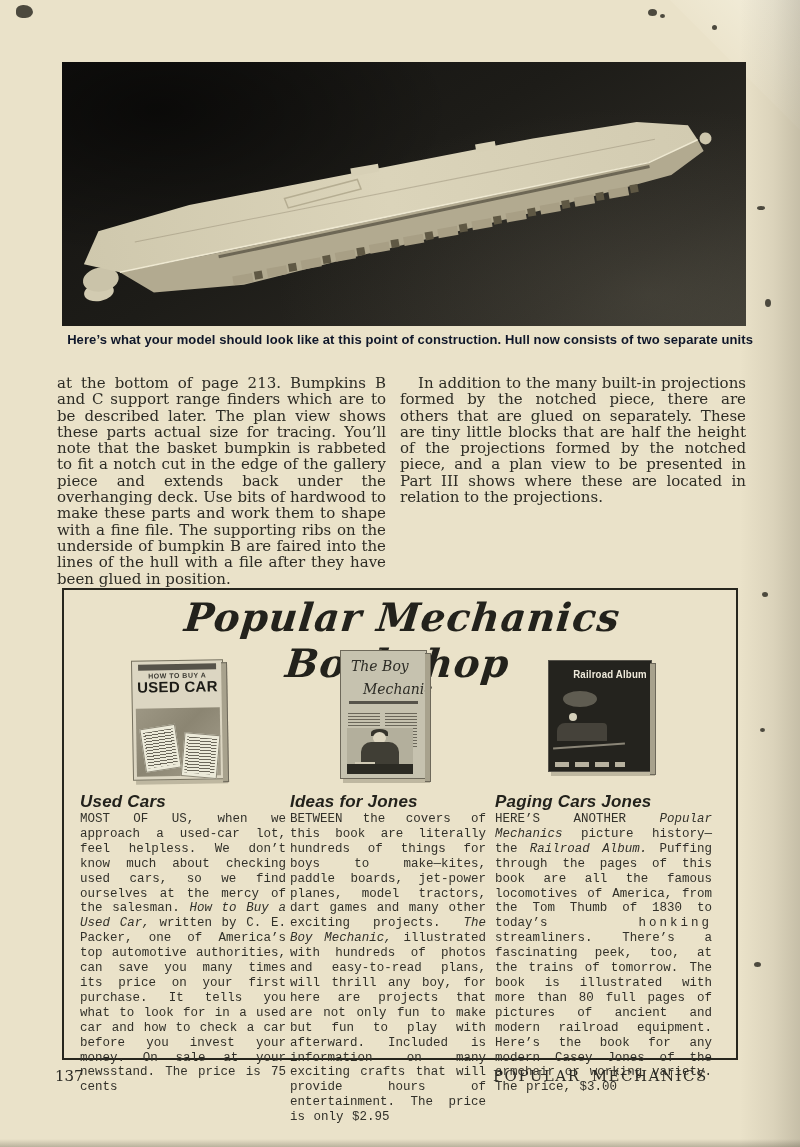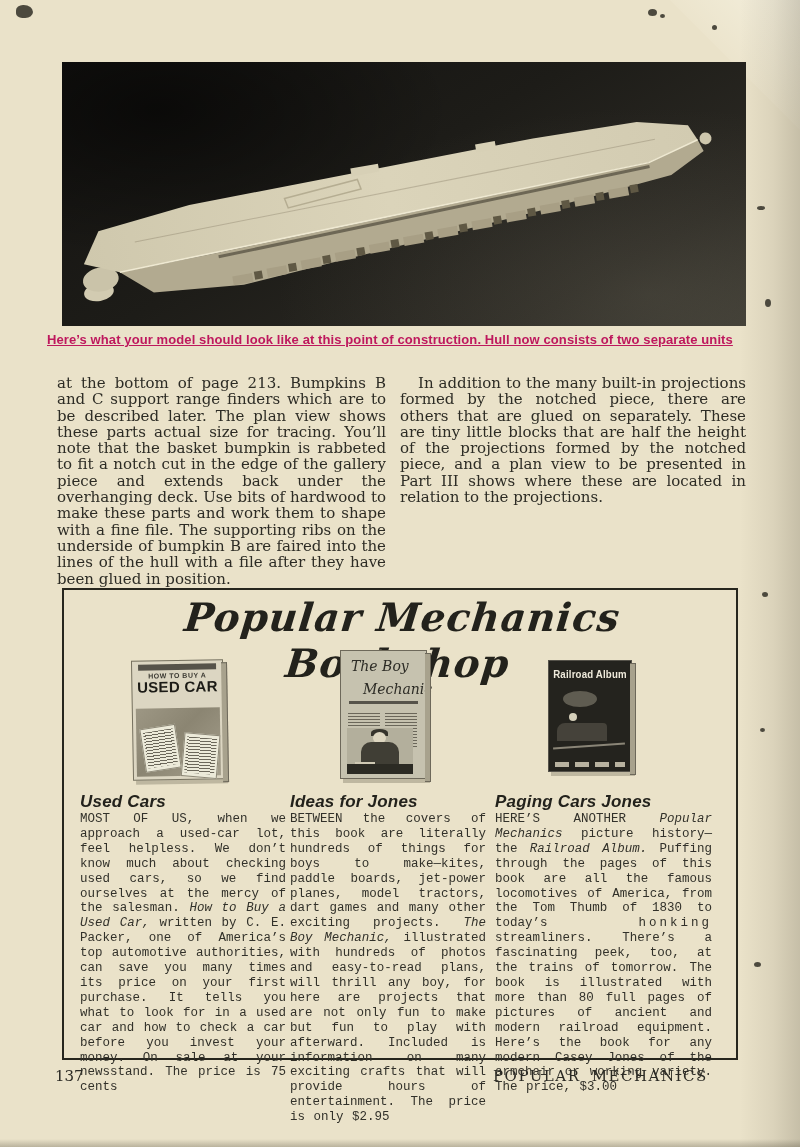--- a/index.html
+++ b/index.html
@@ -21,21 +21,21 @@
     position:absolute;left:62px;top:62px;width:684px;height:264px;
     background:
       radial-gradient(420px 210px at 14% 18%, rgba(0,0,0,0.55), rgba(0,0,0,0) 70%),
       radial-gradient(520px 260px at 86% 88%, rgba(125,120,104,0.22), rgba(0,0,0,0) 72%),
       linear-gradient(150deg,#131210 0%,#1d1c18 45%,#2c2a24 80%,#3a3830 100%);
   }
   .photo svg{display:block}
   
   .caption{
     position:absolute;left:47px;top:332px;width:706px;
-    font-size:13px;font-weight:bold;letter-spacing:0.1px;text-align:left;color:#be185d;text-decoration:underline;
+    font-size:13px;font-weight:bold;letter-spacing:0.1px;text-align:right;color:#0f172a;
   }
   
   .col{position:absolute;top:375px;font-family:"DejaVu Serif",serif;font-size:15px;line-height:16.3px;
        text-align:justify;color:#2d2c25;}
   .col p{margin:0;}
   .col-left{left:57px;width:329px;}
   .col-right{left:400px;width:346px;}
   .col-right p{text-indent:18px;}
   .stars{float:right;font-size:12px;letter-spacing:4px;color:#23221c;font-family:"DejaVu Sans",sans-serif;}
   
@@ -62,21 +62,21 @@
   .book2 .rule{height:3px;margin:4px 8px 3px;background:#56534a;}
   .book2 .idx{position:absolute;left:7px;top:62px;width:32px;height:34px;}
   .book2 .idx2{left:44px;}
   .boyphoto{position:absolute;left:6px;bottom:4px;width:66px;height:46px;background:#b3af9c;overflow:hidden;}
   .boy-head{position:absolute;left:26px;top:4px;width:13px;height:12px;border-radius:50%;background:#ddd6c0;}
   .boy-cap{position:absolute;left:24px;top:1px;width:17px;height:7px;border-radius:50% 50% 0 0;background:#36342c;}
   .boy-body{position:absolute;left:14px;top:14px;width:38px;height:24px;border-radius:10px 10px 0 0;background:#403e35;}
   .boy-table{position:absolute;left:0;bottom:0;width:100%;height:10px;background:#2b2a23;}
   .boy-item{position:absolute;bottom:8px;left:8px;width:20px;height:4px;background:#cfc9b4;}
   
-  .book3{left:484px;top:70px;width:82px;height:110px;background:#24231e;border:1px solid #55524a;}
+  .book3{left:484px;top:70px;width:82px;height:110px;background:#24231e;border:1px solid #55524a;padding-left:20px;}
   .book3 .t1{text-align:center;font-size:10.5px;font-weight:bold;color:#efeadb;letter-spacing:0.2px;margin-top:7px;
              transform:scaleX(0.92);}
   .train-smoke{position:absolute;left:14px;top:30px;width:34px;height:16px;border-radius:50%;background:#6e6a5e;opacity:0.8;}
   .train-light{position:absolute;left:20px;top:52px;width:8px;height:8px;border-radius:50%;background:#d5cfba;}
   .train-body{position:absolute;left:8px;top:62px;width:50px;height:18px;border-radius:8px 4px 0 0;background:#45423a;}
   .train-rail{position:absolute;left:4px;top:84px;width:72px;height:2px;background:#8a8577;transform:rotate(-4deg);}
   .book3 .bline{position:absolute;bottom:4px;left:6px;width:70px;height:5px;
     background:repeating-linear-gradient(to right,#b8b2a0 0,#b8b2a0 14px,rgba(0,0,0,0) 14px,rgba(0,0,0,0) 20px);}
   
   .ad-heading{position:absolute;top:202px;font-size:17px;font-weight:bold;font-style:italic;color:#23221c;letter-spacing:0.2px;}

